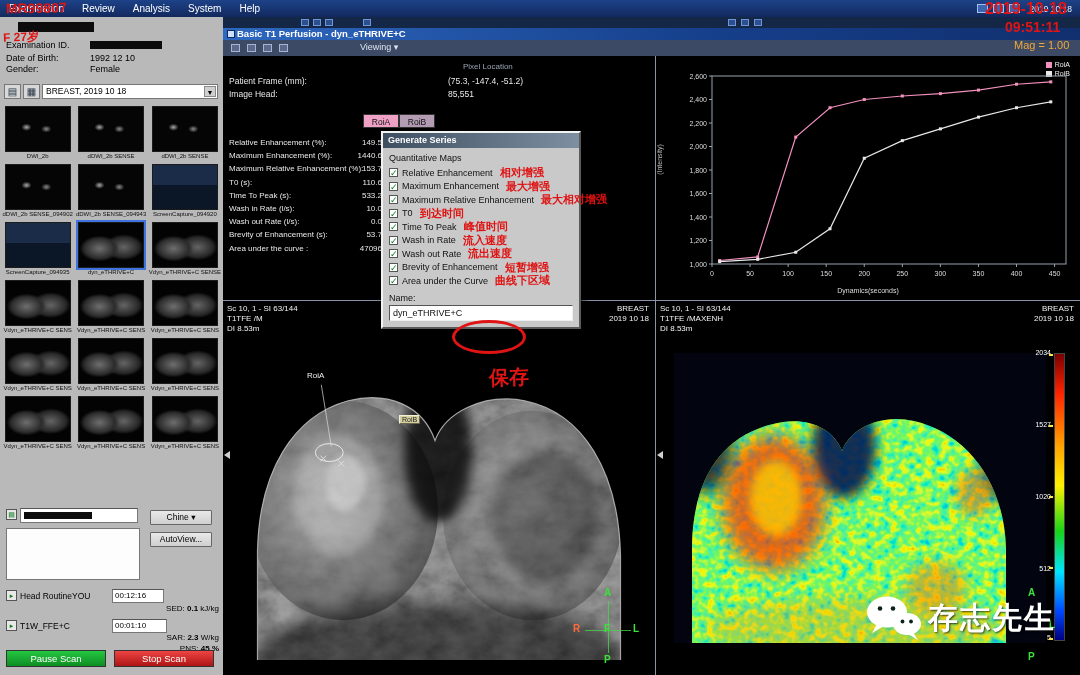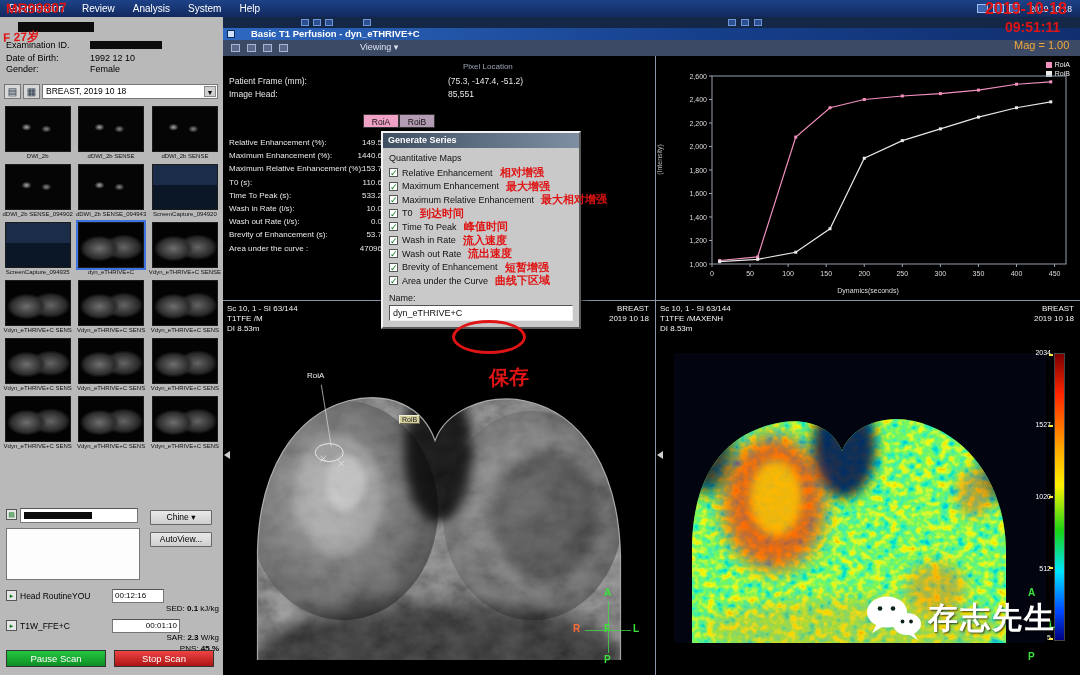--- a/index.html
+++ b/index.html
@@ -37,21 +37,21 @@
   .metric{position:absolute;font-size:8px;white-space:nowrap}
   .scan-btn{position:absolute;height:17px;width:100px;color:#fff;font-weight:normal;font-size:9.5px;text-align:center;line-height:16px;border:1px solid #333;cursor:pointer}
   #pause-btn{left:6px;top:633px;background:linear-gradient(#25c742,#0d8d23)}
   #stop-btn{left:114px;top:633px;background:linear-gradient(#ef4444,#ad1414)}
   #lp-textarea{position:absolute;left:6px;top:511px;width:134px;height:52px;background:#fdfdfd;border:1px solid #777}
 
   
   #main{position:absolute;left:223px;top:17px;width:857px;height:658px}
   #icon-strip{position:absolute;left:0;top:0;width:857px;height:11px;background:#152747}
   .strip-ico{position:absolute;top:2px;width:8px;height:7px;border:1px solid #6f96d8;background:#2c4f8f}
-  #titlebar{position:absolute;left:0;top:11px;width:857px;height:12px;background:linear-gradient(90deg,#2e68c0,#16408c 55%,#112f6e);color:#fff;font-size:9.5px;font-weight:bold;line-height:12px;padding-left:28px;white-space:nowrap}
+  #titlebar{position:absolute;left:0;top:11px;width:857px;height:12px;background:linear-gradient(90deg,#2e68c0,#16408c 55%,#112f6e);color:#fff;font-size:9.5px;font-weight:bold;line-height:12px;padding-left:14px;white-space:nowrap}
   #title-ico{position:absolute;left:4px;top:2px;width:8px;height:8px;background:#cfe0ff;border:1px solid #0a2a5a}
   #toolbar{position:absolute;left:0;top:23px;width:857px;height:16px;background:#3c4a66;color:#dde2ee;font-size:9px;line-height:15px}
   .tb-ico{position:absolute;top:4px;width:9px;height:8px;border:1px solid #aab4cc;background:#5a6a8c}
   #viewing-menu{position:absolute;left:137px;top:0;cursor:pointer}
   #content{position:absolute;left:0;top:39px;width:857px;height:619px;background:#000}
   #div-v{position:absolute;left:432px;top:0;width:1px;height:619px;background:#8a93a8}
   #div-h{position:absolute;left:0;top:244px;width:857px;height:1px;background:#8a93a8}
   .quad{position:absolute;color:#e8e8e8}
   #quad-tl{left:0;top:0;width:432px;height:244px}
   #quad-tr{left:433px;top:0;width:424px;height:244px}
@@ -233,21 +233,21 @@
     <div id="lp-textarea"></div>
 
     <div class="q-icon" style="left:6px;top:573px">▸</div>
     <div class="lp-text" style="left:20px;top:574px;font-size:8.5px">Head RoutineYOU</div>
     <div class="input-box" style="left:112px;top:572px;width:52px;height:14px;">00:12:16</div>
     <div class="metric" style="right:4px;top:587px">
       <span>SED:</span>&nbsp;<b>0.1</b>&nbsp;<span>kJ/kg</span>
     </div>
     <div class="q-icon" style="left:6px;top:603px">▸</div>
     <div class="lp-text" style="left:20px;top:604px;font-size:8.5px">T1W_FFE+C</div>
-    <div class="input-box" style="left:112px;top:602px;width:68px;height:14px;text-align:right">00:01:10</div>
+    <div class="input-box" style="left:112px;top:602px;width:55px;height:14px;">00:01:10</div>
     <div class="metric" style="right:4px;top:616px">
       <span>SAR:</span>&nbsp;<b>2.3</b>&nbsp;<span>W/kg</span>
     </div>
     <div class="metric" style="right:4px;top:627px">
       <span>PNS:</span>&nbsp;<b>45 %</b>
     </div>
 
     <div id="pause-btn" class="scan-btn">Pause Scan</div>
     <div id="stop-btn" class="scan-btn">Stop Scan</div>
   </div>

